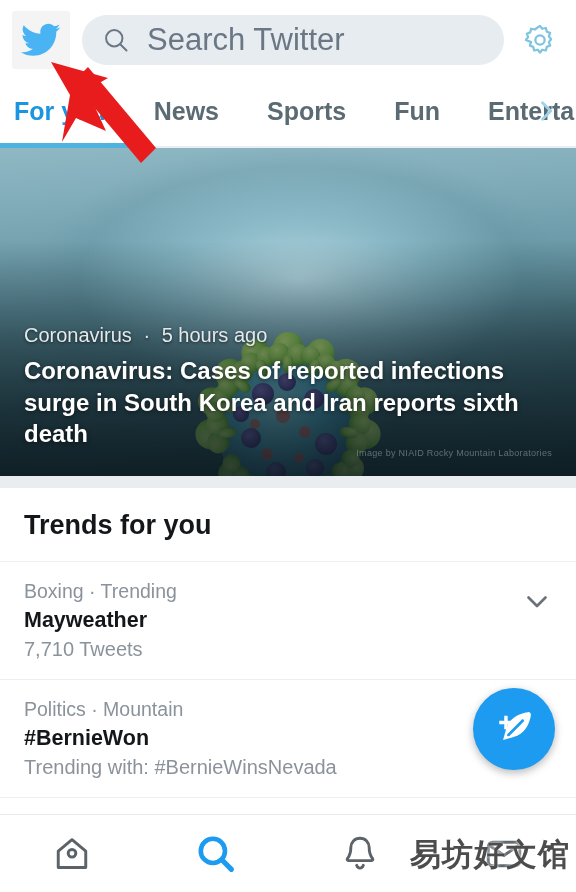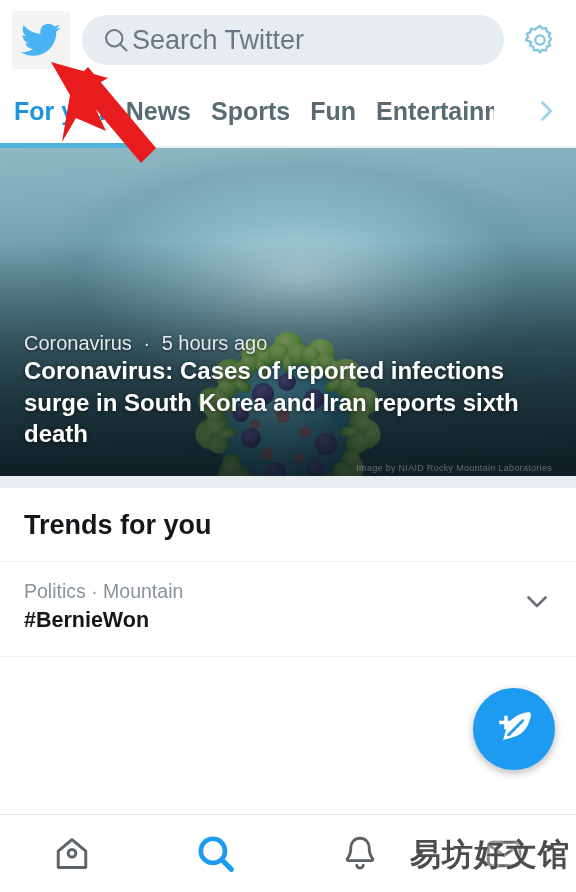--- a/index.html
+++ b/index.html
@@ -39,22 +39,22 @@
     margin: 0 14px 0 12px;
     background: #e6ecf0;
     border-radius: 25px;
     display: flex; align-items: center;
     padding: 0 20px;
     min-width: 0;
   }
   .search-pill .mag { flex: 0 0 28px; height: 28px; }
   .search-pill .mag svg { width: 28px; height: 28px; display: block; }
   .search-text {
-    margin-left: 2px;
-    font-size: 27px;
+    margin-left: 17px;
+    font-size: 31px;
     color: #6b7785;
     white-space: nowrap;
     overflow: hidden;
   }
 
   .gear-btn { flex: 0 0 44px; height: 44px; display: flex; align-items: center; justify-content: center; }
   .gear-btn svg { width: 36px; height: 36px; display: block; }
 
   
   .tabs {
@@ -66,21 +66,21 @@
   }
   .tab {
     display: flex; align-items: center;
     padding: 0 0 4px 0;
     font-size: 25px; font-weight: bold;
     color: #5b6b74;
     white-space: nowrap;
     position: relative;
   }
   .tab.first { padding-left: 14px; }
-  .tab + .tab { margin-left: 20px; }
+  .tab + .tab { margin-left: 48px; }
   .tab.active { color: #1b95e0; }
   .tab.active::after {
     content: ""; position: absolute;
     left: -14px; right: -44px; bottom: -2px;
     height: 5px; background: #4fb3e0;
   }
   .tab.clipped {
     max-width: 118px; overflow: hidden;
   }
   .tabs-chevron {
@@ -109,31 +109,31 @@
     width: 250px; height: 250px;
   }
   .news-shade {
     position: absolute; left: 0; right: 0; bottom: 0; height: 235px;
     background: linear-gradient(to bottom, rgba(12,26,32,0) 0%, rgba(12,26,32,0.45) 42%, rgba(10,22,28,0.82) 100%);
   }
   .news-text {
     position: absolute; left: 24px; right: 24px; bottom: 26px;
   }
   .news-meta {
-    font-size: 20px; color: #e3e9ec; 
+    font-size: 20px; color: #e3e9ec; margin-bottom: 8px;
     text-shadow: 0 1px 3px rgba(0,0,0,.6);
   }
   .news-meta .dot { margin: 0 6px; }
   .news-headline {
     font-size: 24px; font-weight: bold; line-height: 1.32;
     color: #ffffff;
     text-shadow: 0 1px 4px rgba(0,0,0,.55);
   }
   .news-credit {
-    position: absolute; right: 24px; bottom: 3px;
+    position: absolute; right: 24px; bottom: 18px;
     font-size: 9px; color: rgba(190,200,205,0.45);
     letter-spacing: .3px;
   }
 
   
   .gap { flex: 0 0 12px; background: #e9edf0; }
   .trends { flex: 1 1 auto; background: #ffffff; overflow: hidden; position: relative; }
   .trends-title {
     font-size: 27px; font-weight: bold; color: #14171a;
     padding: 22px 24px 20px 24px;
@@ -395,32 +395,45 @@
       </div>
       <div class="news-headline">Coronavirus: Cases of reported infections surge in South Korea and Iran reports sixth death</div>
     </div>
   </div>
 
   <div class="gap"></div>
 
   <div class="trends">
     <div class="trends-title">Trends for you</div>
 
-
     <div class="trend">
-      <div class="trend-cat">Politics · Mountain</div>
-      <div class="trend-name">#BernieWon</div>
+      <div class="trend-cat">Boxing · Trending</div>
+      <div class="trend-name">Mayweather</div>
+      <div class="trend-sub">7,710 Tweets</div>
       <div class="trend-chevron">
         <span>
           <svg viewBox="0 0 24 24" aria-hidden="true">
             <polyline points="6,9.5 12,15.5 18,9.5" fill="none" stroke="#6c7178" stroke-width="1.9" stroke-linecap="round" stroke-linejoin="round"></polyline>
           </svg>
         </span>
       </div>
     </div>
+
+    <div class="trend">
+      <div class="trend-cat">Politics · Mountain</div>
+      <div class="trend-name">#BernieWon</div>
+      <div class="trend-sub">Trending with: #BernieWinsNevada</div>
+      <div class="trend-chevron">
+        <span>
+          <svg viewBox="0 0 24 24" aria-hidden="true">
+            <polyline points="6,9.5 12,15.5 18,9.5" fill="none" stroke="#6c7178" stroke-width="1.9" stroke-linecap="round" stroke-linejoin="round"></polyline>
+          </svg>
+        </span>
+      </div>
+    </div>
   </div>
 
   <div class="fab">
     <span>
       <svg viewBox="0 0 24 24" aria-hidden="true">
         <path fill="#ffffff" d="M19.3 3.2c-2.6.3-6.3 1.6-8.6 4-1.9 2-2.8 4.3-3.2 6.2l-1.2 4.3 4.3-1.2c1.9-.4 4.2-1.3 6.2-3.2 2.4-2.3 3.7-6 4-8.6.1-.9-.6-1.6-1.5-1.5zM9.6 15.6c-.3.3-.7.3-1 0-.3-.3-.3-.7 0-1L16 7.2c.3-.3.7-.3 1 0 .3.3.3.7 0 1l-7.4 7.4z"></path>
         <path fill="#ffffff" d="M6.9 5.1v2.6H4.3v1.8h2.6v2.6h1.8V9.5h2.6V7.7H8.7V5.1z"></path>
       </svg>
     </span>
   </div>

